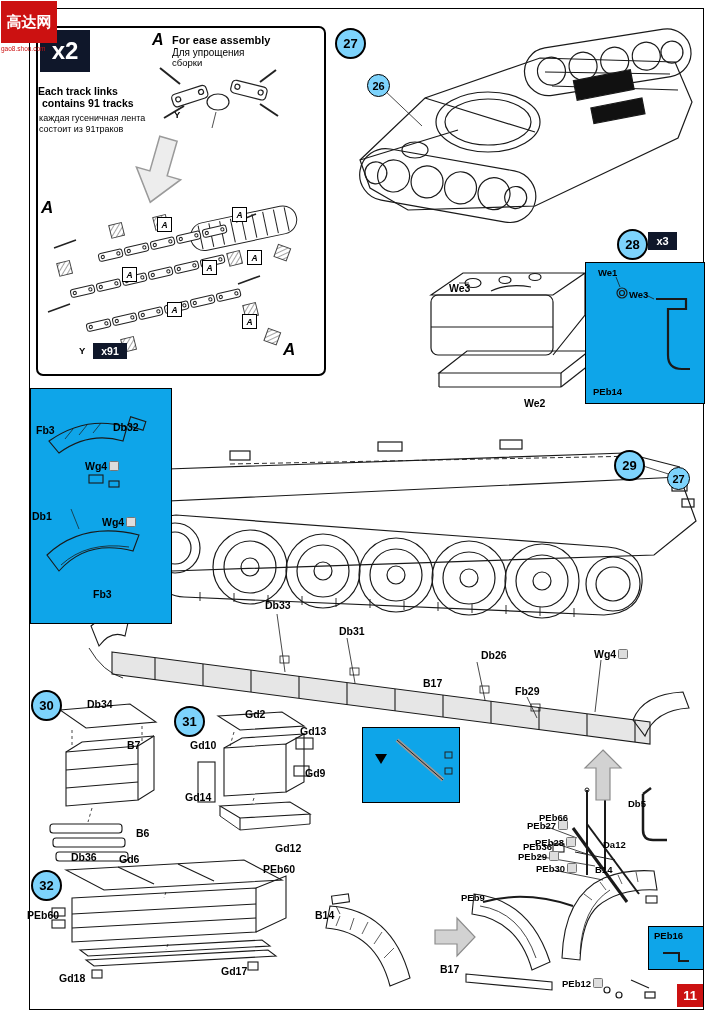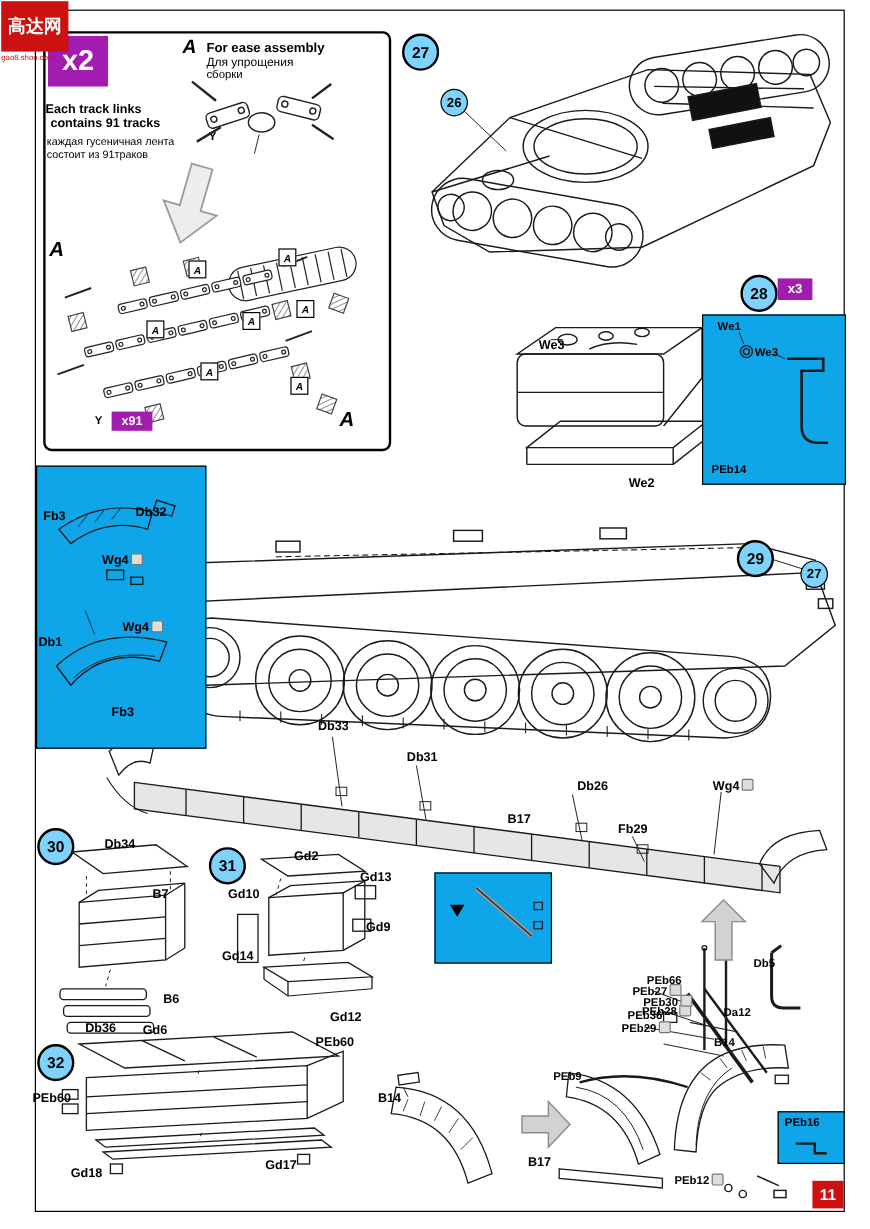--- a/index.html
+++ b/index.html
@@ -6,21 +6,21 @@
   body{width:725px;height:1024px;position:relative;background:#fff;
        font-family:"Liberation Sans",sans-serif;color:#000;overflow:hidden}
   .abs{position:absolute}
   svg.abs{overflow:visible}
   .lbl{position:absolute;font-size:10.5px;font-weight:bold;line-height:1;white-space:nowrap;z-index:6}
   .lbl.sm{font-size:9.5px}
   .badge{position:absolute;background:#7dd3fc;border:2px solid #000;border-radius:50%;
          display:flex;align-items:center;justify-content:center;font-weight:bold;z-index:7}
   .b26{width:27px;height:27px;font-size:13px}
   .b21{width:21px;height:21px;font-size:11px;border-width:1.5px}
-  .bbox{position:absolute;background:#a21caf;color:#fff;display:flex;align-items:center;
+  .bbox{position:absolute;background:#0f172a;color:#fff;display:flex;align-items:center;
         justify-content:center;font-weight:bold;z-index:7}
   .inset{position:absolute;background:#0ea5e9;border:1.5px solid #000;z-index:2}
   .achip{position:absolute;width:13px;height:13px;background:#fff;border:1px solid #000;
          display:flex;align-items:center;justify-content:center;
          font-style:italic;font-weight:bold;font-size:8.5px;z-index:5}
   .pe-icon{display:inline-block;width:8px;height:8px;background:#ddd;border:1px solid #777;
            border-radius:1.5px;margin-left:2px;vertical-align:-1px}
   .nt{position:absolute;line-height:1.15;white-space:nowrap}
 </style>
 </head>
@@ -228,21 +228,21 @@
       <rect x="58" y="86" width="14" height="8"></rect>
         <rect x="78" y="92" width="10" height="6"></rect>
       <path d="M16,166 Q52,132 108,146 L102,162 Q56,150 28,182 Z"></path>
       <path d="M30,176 Q56,152 98,158" stroke-width="0.8"></path>
       <line x1="40" y1="120" x2="48" y2="140" stroke-width="0.7"></line>
     </g>
   </svg>
   <span class="lbl" style="left:5px;top:36px">Fb3</span>
   <span class="lbl" style="left:82px;top:33px">Db32</span>
   <span class="lbl" style="left:54px;top:72px"><span>Wg4</span><span class="pe-icon"></span></span>
-  <span class="lbl" style="left:1px;top:141px">Db1</span>
+  <span class="lbl" style="left:1px;top:122px">Db1</span>
   <span class="lbl" style="left:71px;top:128px"><span>Wg4</span><span class="pe-icon"></span></span>
   <span class="lbl" style="left:62px;top:200px">Fb3</span>
 </div>
 
 <svg class="abs" style="left:80px;top:385px;z-index:1" width="625" height="265" viewBox="0 0 625 265">
   <g fill="none" stroke="#1a1a1a" stroke-width="1.2">
     <polyline points="32,108 88,84 545,68 600,82"></polyline>
     <line x1="150" y1="79" x2="560" y2="71" stroke-dasharray="5 3" stroke-width="0.9"></line>
     <rect x="150" y="66" width="20" height="9"></rect>
       <rect x="298" y="57" width="24" height="9"></rect>
@@ -450,21 +450,21 @@
         <line x1="96" y1="32" x2="132" y2="44"></line>
       <line x1="82" y1="46" x2="140" y2="56"></line>
         <line x1="98" y1="60" x2="148" y2="70"></line>
     </g>
     <path d="M28,92 Q70,80 118,96" stroke-width="2"></path>
   </g>
 </svg>
 <span class="lbl sm" style="left:527px;top:820px"><span>PEb27</span><span class="pe-icon"></span></span>
 <span class="lbl sm" style="left:535px;top:837px"><span>PEb28</span><span class="pe-icon"></span></span>
 <span class="lbl sm" style="left:518px;top:851px"><span>PEb29</span><span class="pe-icon"></span></span>
-<span class="lbl sm" style="left:536px;top:829px"><span>PEb30</span><span class="pe-icon"></span></span>
+<span class="lbl sm" style="left:536px;top:863px"><span>PEb30</span><span class="pe-icon"></span></span>
 <span class="lbl sm" style="left:461px;top:893px">PEb9</span>
 
 <svg class="abs" style="left:583px;top:748px;z-index:3" width="40" height="54" viewBox="0 0 40 54">
   <polygon points="20,2 38,20 27,20 27,52 13,52 13,20 2,20" fill="#d2d2d2" stroke="#8c8c8c" stroke-width="1.2"></polygon>
 </svg>
 <svg class="abs" style="left:545px;top:780px;z-index:1" width="160" height="105" viewBox="0 0 160 105">
   <g fill="none" stroke="#1a1a1a">
     <line x1="42" y1="10" x2="42" y2="95" stroke-width="2"></line>
     <line x1="60" y1="6" x2="60" y2="90" stroke-width="2"></line>
     <circle cx="42" cy="10" r="2"></circle>

